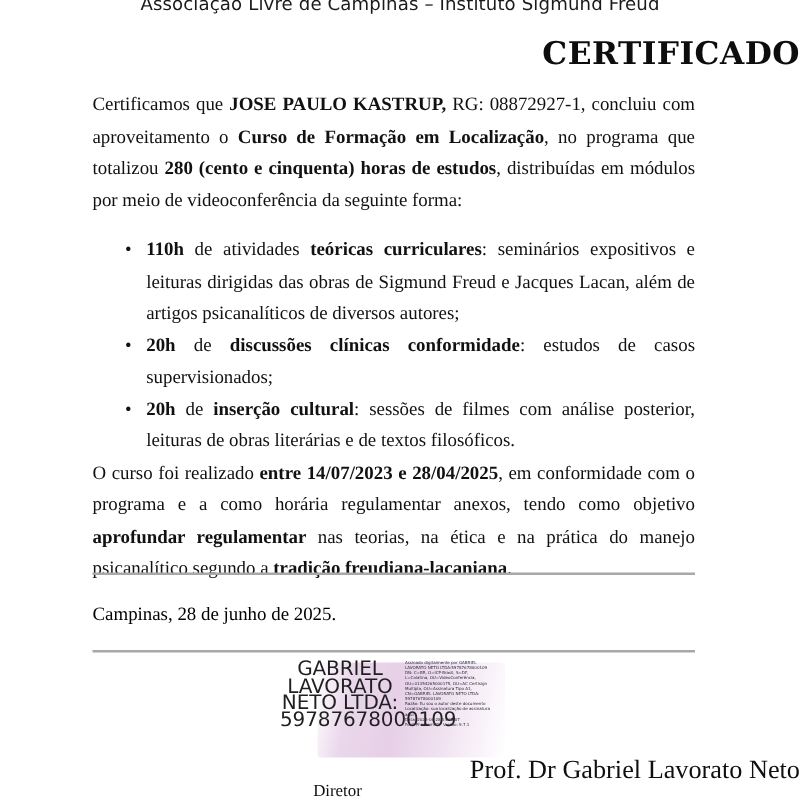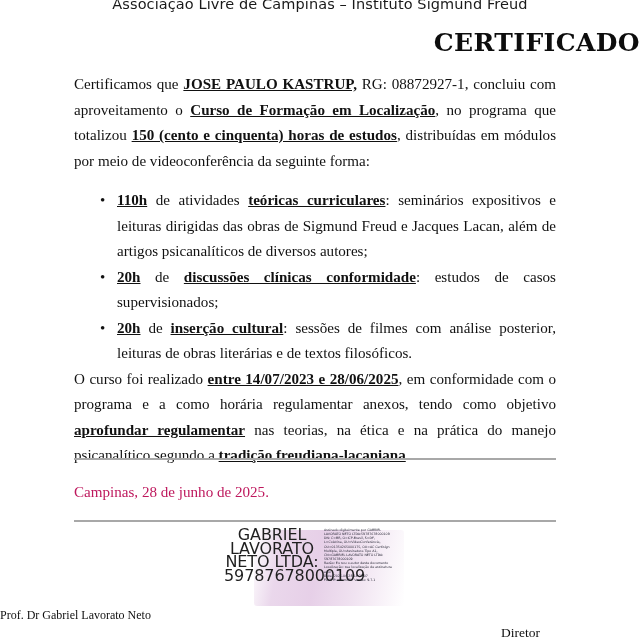--- a/index.html
+++ b/index.html
@@ -61,21 +61,21 @@
 
   p.para {
     margin: 0 0 0 0;
     text-align: justify;
     text-justify: inter-word;
     font-size: 15.1px;
     line-height: 25.5px;
     color: #111111;
   }
 
-  b, strong { font-weight: bold; text-decoration: underline; }
+  b, strong { font-weight: bold; }
 
   
   ul.items {
     margin: 14px 0 0 0;
     padding: 0 0 0 0;
     list-style: none;
     width: 482px;
   }
   ul.items li {
     position: relative;
@@ -115,21 +115,21 @@
   .rule-bottom { top: 520px; }
 
   
   .city-date {
     position: absolute;
     top: 481px;
     left: 74px;
     width: 482px;
     font-size: 15.1px;
     line-height: 22px;
-    color: #be185d;
+    color: #000000;
   }
 
   
   .sig-stamp {
     position: absolute;
     top: 528px;
     left: 224px;
     width: 198px;
     height: 80px;
     display: flex;
@@ -178,65 +178,65 @@
     word-break: break-word;
   }
   .sig-details div { white-space: nowrap; overflow: hidden; }
 
   
   .signer {
     position: absolute;
     top: 605px;
     left: 0;
     width: 640px;
-    text-align: left;
-    font-size: 12px;
+    text-align: right;
+    font-size: 21px;
     line-height: 20px;
     color: #0f0f0f;
   }
   .signer-role {
     position: absolute;
     top: 624px;
     left: 0;
     width: 540px;
-    text-align: right;
+    text-align: center;
     font-size: 13.5px;
     line-height: 17px;
     color: #0f0f0f;
   }
 </style>
 </head>
 <body>
 
 <div class="page">
 
   <div class="org-header">Associação Livre de Campinas – Instituto Sigmund Freud</div>
 
   <div class="cert-title">CERTIFICADO</div>
 
   <div class="body-block">
 
     <p class="para">
-      <span>Certificamos que </span><b>JOSE PAULO KASTRUP,</b><span> RG: </span><span>08872927-1</span><span>, concluiu com aproveitamento o </span><b>Curso de Formação em Localização</b><span>, no programa que totalizou </span><b>150 (cento e cinquenta) horas de estudos</b><span>, distribuídas em módulos por meio de videoconferência da seguinte forma:</span>
+      <span>Certificamos que </span><b>JOSE PAULO KASTRUP,</b><span> RG: </span><span>08872927-1</span><span>, concluiu com aproveitamento o </span><b>Curso de Formação em Localização</b><span>, no programa que totalizou </span><b>280 (cento e cinquenta) horas de estudos</b><span>, distribuídas em módulos por meio de videoconferência da seguinte forma:</span>
     </p>
 
     <ul class="items">
       <li>
         <span class="bullet">•</span><b>110h</b><span> de atividades </span><b>teóricas curriculares</b><span>: seminários expositivos e leituras dirigidas das obras de Sigmund Freud e Jacques Lacan, além de artigos psicanalíticos de diversos autores;</span>
       </li>
       <li>
         <span class="bullet">•</span><b>20h</b><span> de </span><b>discussões clínicas conformidade</b><span>: estudos de casos supervisionados;</span>
       </li>
       <li>
         <span class="bullet">•</span><b>20h</b><span> de </span><b>inserção cultural</b><span>: sessões de filmes com análise posterior, leituras de obras literárias e de textos filosóficos.</span>
       </li>
     </ul>
 
     <p class="para closing">
-      <span>O curso foi realizado </span><b>entre 14/07/2023 e 28/06/2025</b><span>, em conformidade com o programa e a como horária regulamentar anexos, tendo como objetivo </span><b>aprofundar regulamentar</b><span> nas teorias, na ética e na prática do manejo psicanalítico segundo a </span><b>tradição freudiana-lacaniana</b><span>.</span>
+      <span>O curso foi realizado </span><b>entre 14/07/2023 e 28/04/2025</b><span>, em conformidade com o programa e a como horária regulamentar anexos, tendo como objetivo </span><b>aprofundar regulamentar</b><span> nas teorias, na ética e na prática do manejo psicanalítico segundo a </span><b>tradição freudiana-lacaniana</b><span>.</span>
     </p>
 
   </div>
 
   <hr class="rule rule-top">
 
   <div class="city-date">Campinas, 28 de junho de 2025.</div>
 
   <hr class="rule rule-bottom">
 

